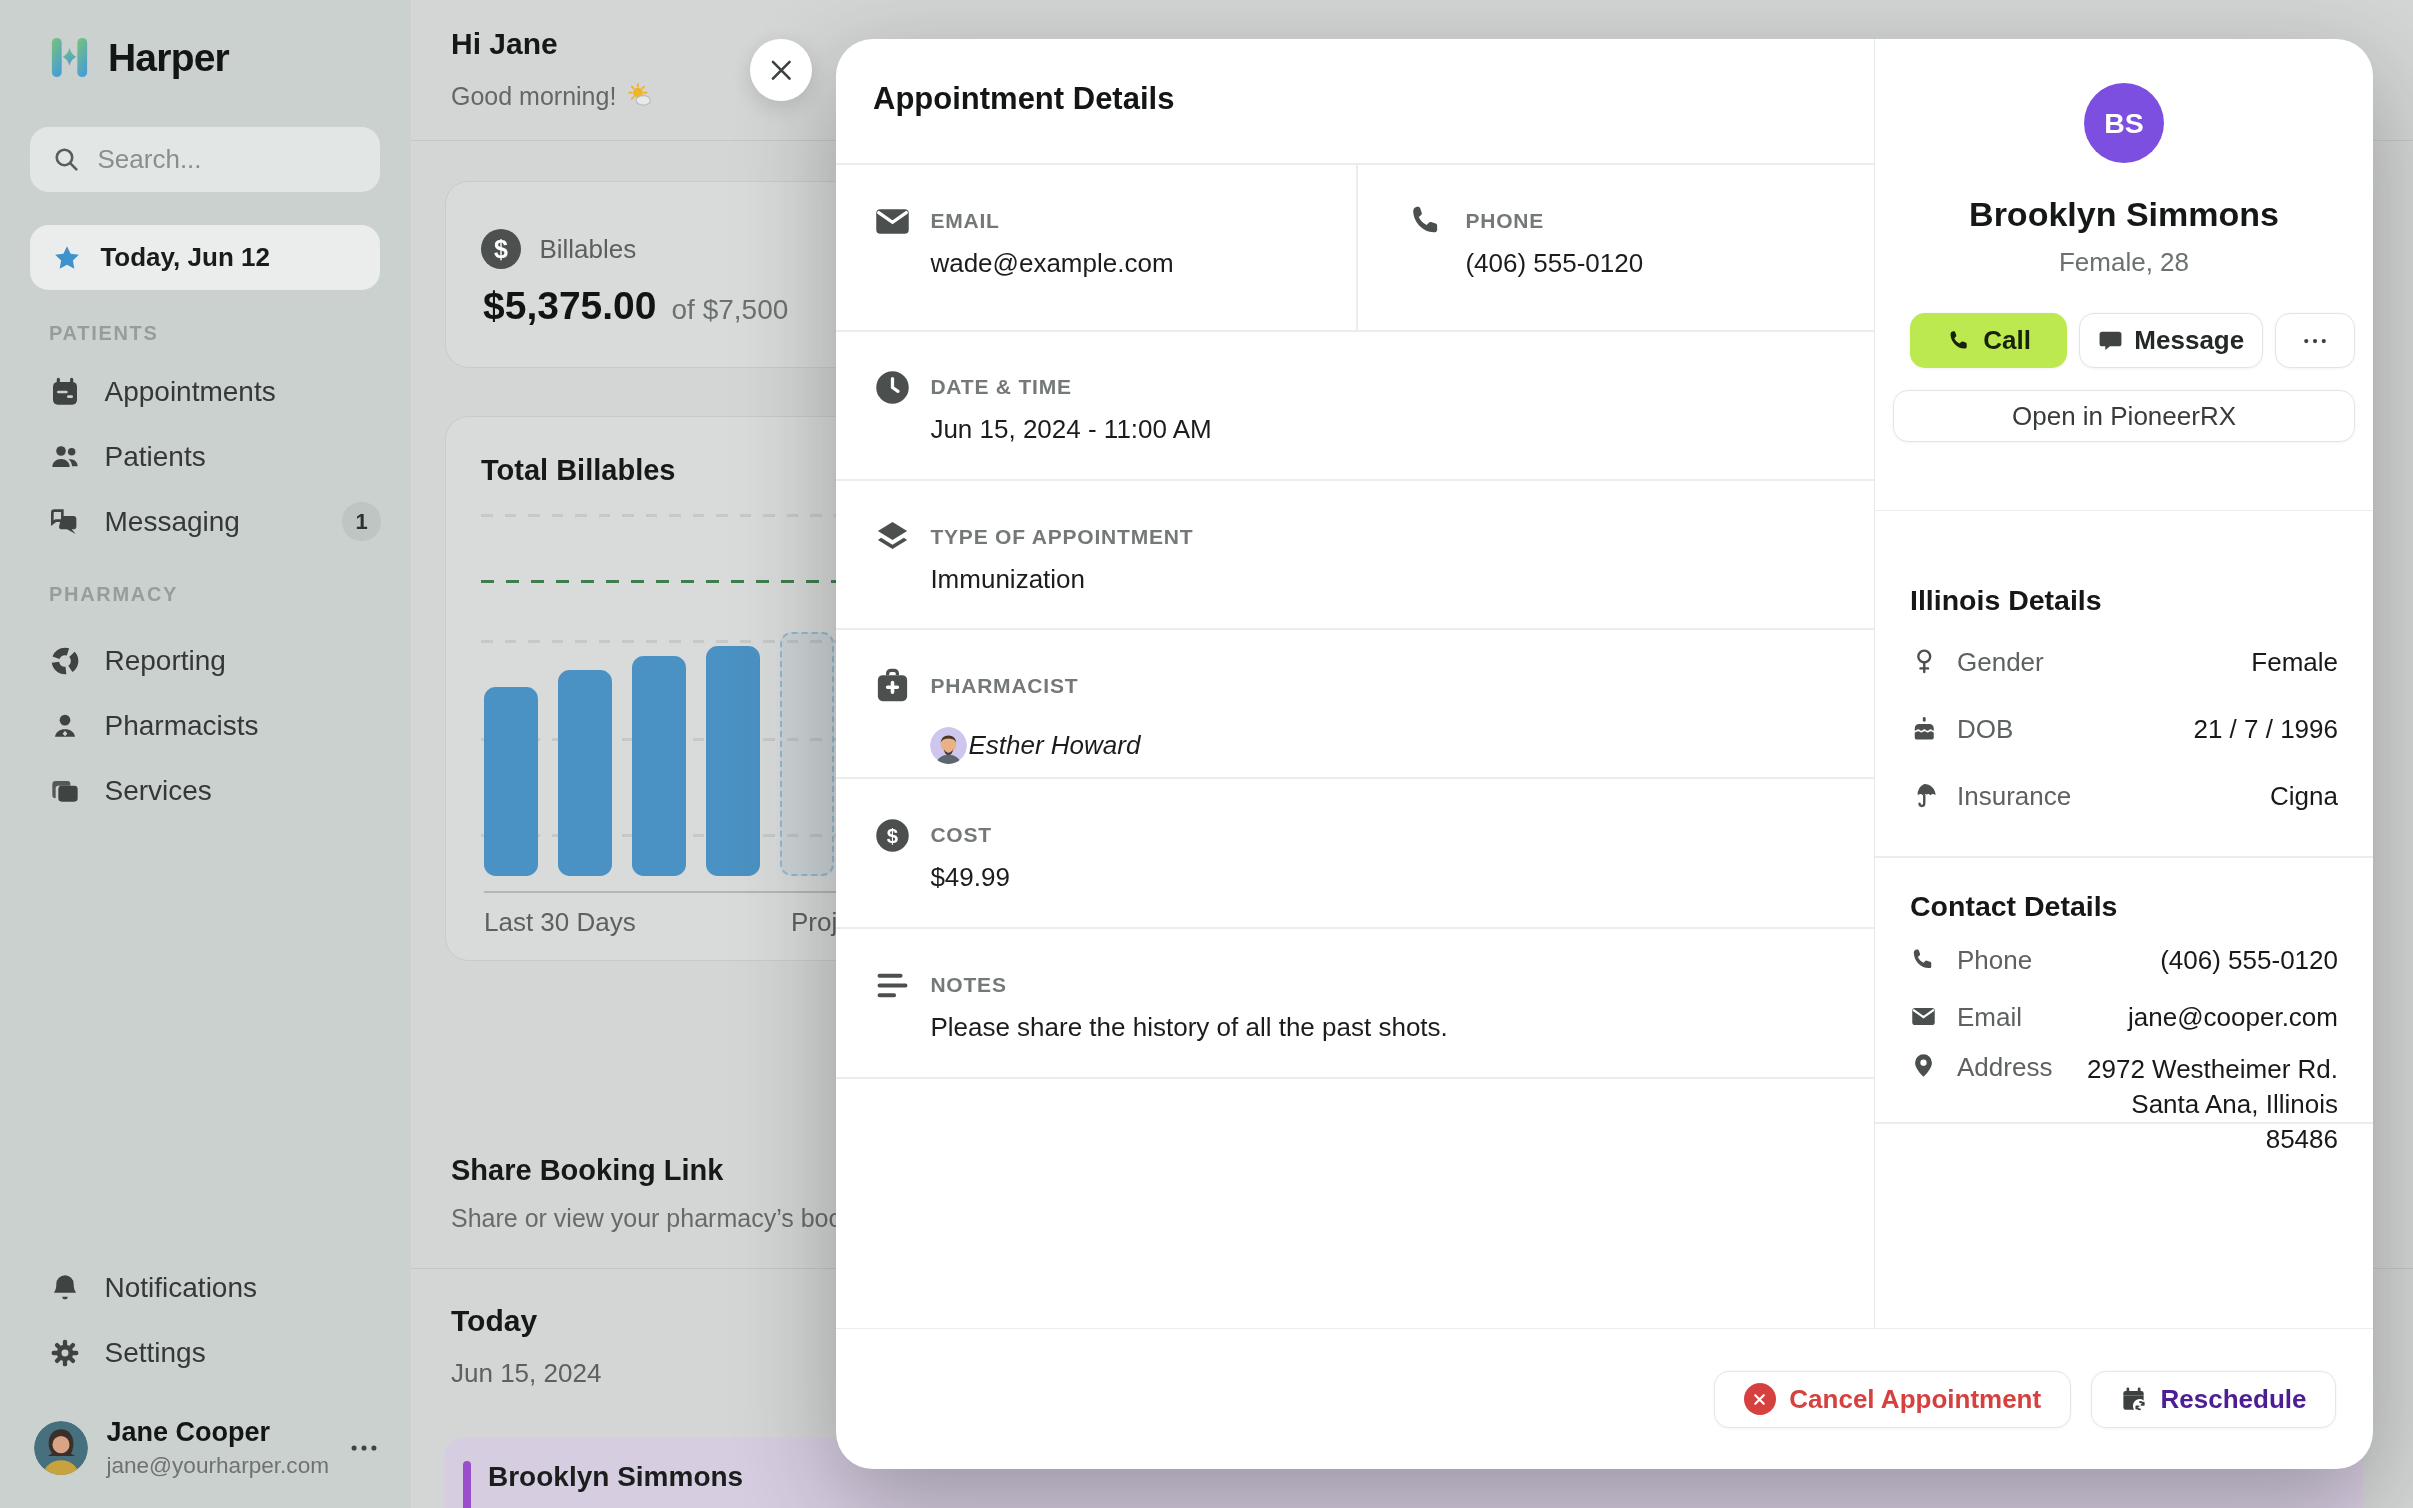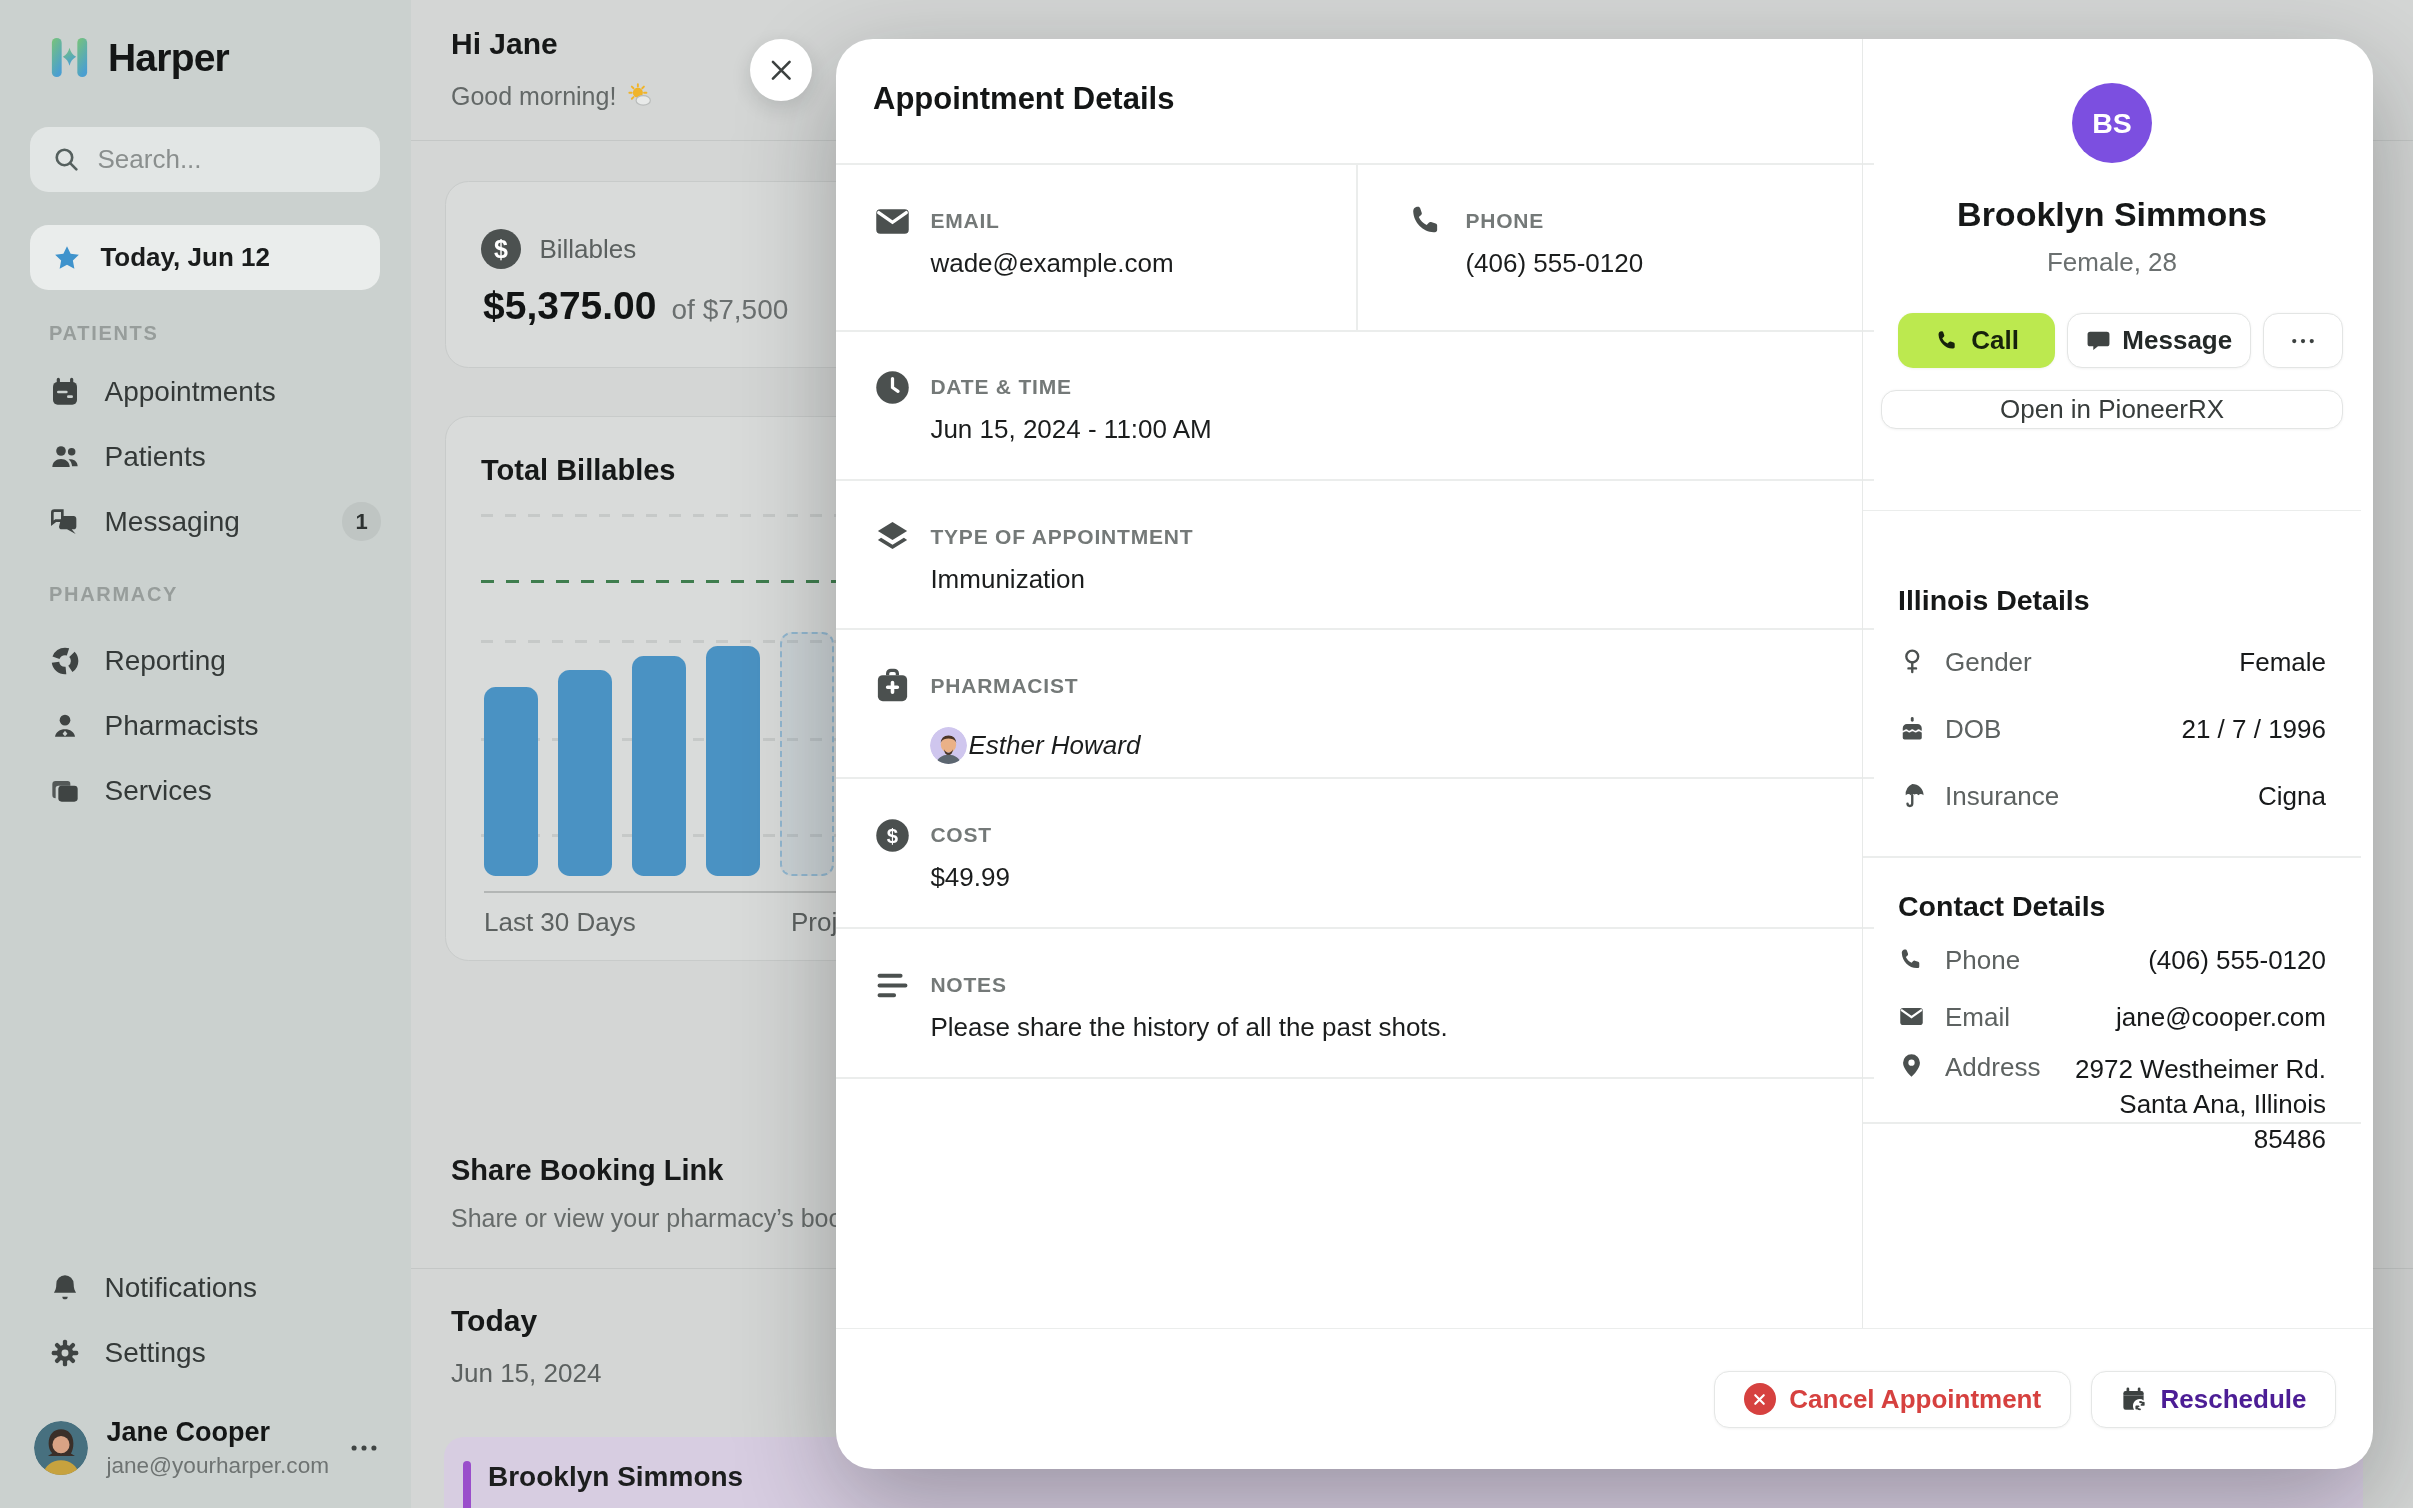--- a/index.html
+++ b/index.html
@@ -85,31 +85,31 @@
   .modal-title{position:absolute;left:37px;top:42px;font-size:31px;font-weight:700;color:#141616;}
   .hline{position:absolute;background:var(--modal-line);height:1.7px;left:0;right:0;}
   .vline{position:absolute;background:var(--modal-line);width:1.7px;}
   .field{display:flex;gap:18.4px;}
   .f-icon{width:39px;height:39px;flex:0 0 auto;color:#4b504f;}
   .f-label{font-size:21px;font-weight:700;letter-spacing:0.8px;color:#747978;padding-top:6.7px;}
   .f-value{font-size:26px;color:#1b1d1d;margin-top:15px;}
   .pharm-line{display:flex;align-items:center;gap:1px;margin-top:29px;font-style:italic;}
   .pharm-avatar{width:37px;height:37px;border-radius:50%;overflow:hidden;}
 
-  .panel{position:absolute;right:12px;top:0;width:499px;bottom:141px;border-left:0.8px solid #e7e9e8;}
+  .panel{position:absolute;right:0;top:0;width:499px;bottom:141px;border-left:0.8px solid #e7e9e8;}
   .panel-top{position:absolute;left:0;right:0;top:0;height:472px;border-bottom:0.8px solid var(--modal-line);text-align:center;padding:0 18.4px;}
   .big-avatar{width:80px;height:80px;border-radius:50%;background:#7c4fe0;color:#fff;font-size:28.5px;font-weight:700;display:flex;align-items:center;justify-content:center;margin:44px auto 0;}
   .p-name{margin-top:32px;font-size:34px;font-weight:700;color:#161818;}
   .p-meta{margin-top:13.4px;font-size:26px;color:#6b7070;}
   .btn-row{margin-top:35px;display:flex;gap:11.7px;margin-left:17px;}
   .btn{height:55px;border-radius:15px;display:flex;align-items:center;justify-content:center;gap:11.7px;font-size:26px;font-weight:700;cursor:pointer;background:#fff;border:0.8px solid #e3e5e4;box-shadow:0 0.8px 2.5px rgba(0,0,0,.05);color:#24292 8;color:#242928;}
   .btn-call{flex:1.25;background:#bce94f;border:none;color:#17220c;}
   .btn-msg{flex:1.45;}
   .btn-more{width:80px;flex:0 0 auto;color:#3c4140;}
-  .btn-open{margin-top:22px;height:39px;border-radius:15px;border:0.8px solid #e3e5e4;background:#fff;display:flex;align-items:center;justify-content:center;font-size:26px;font-weight:500;color:#373c3b;box-shadow:0 0.8px 2.5px rgba(0,0,0,.05);cursor:pointer;}
+  .btn-open{margin-top:22px;height:52px;border-radius:15px;border:0.8px solid #e3e5e4;background:#fff;display:flex;align-items:center;justify-content:center;font-size:26px;font-weight:500;color:#373c3b;box-shadow:0 0.8px 2.5px rgba(0,0,0,.05);cursor:pointer;}
   .panel-sec{position:absolute;left:0;right:0;padding:0 35px;}
   .sec-title{font-size:28.5px;font-weight:700;color:#161818;}
   .sec-rows{margin-top:11.7px;}
   .sec-row{display:flex;align-items:center;height:67px;font-size:26px;}
   .sec-row .s-icon{width:30px;height:30px;color:#4b504f;flex:0 0 auto;}
   .s-label{margin-left:17px;color:#5d6261;}
   .s-value{margin-left:auto;color:#17191a;font-weight:500;text-align:right;line-height:35px;}
   .sec-row.tall{height:101px;align-items:flex-start;padding-top:6.7px;}
   .modal-footer{position:absolute;left:0;right:0;bottom:0;height:141px;border-top:0.8px solid var(--modal-line);display:flex;align-items:center;justify-content:flex-end;gap:20px;padding-right:37px;}
   .fbtn{height:57px;border-radius:15px;border:0.8px solid #e5e7e6;background:#fff;display:flex;align-items:center;gap:13.4px;padding:0 28.5px;font-size:26px;font-weight:700;box-shadow:0 0.8px 2.5px rgba(0,0,0,.05);cursor:pointer;}

